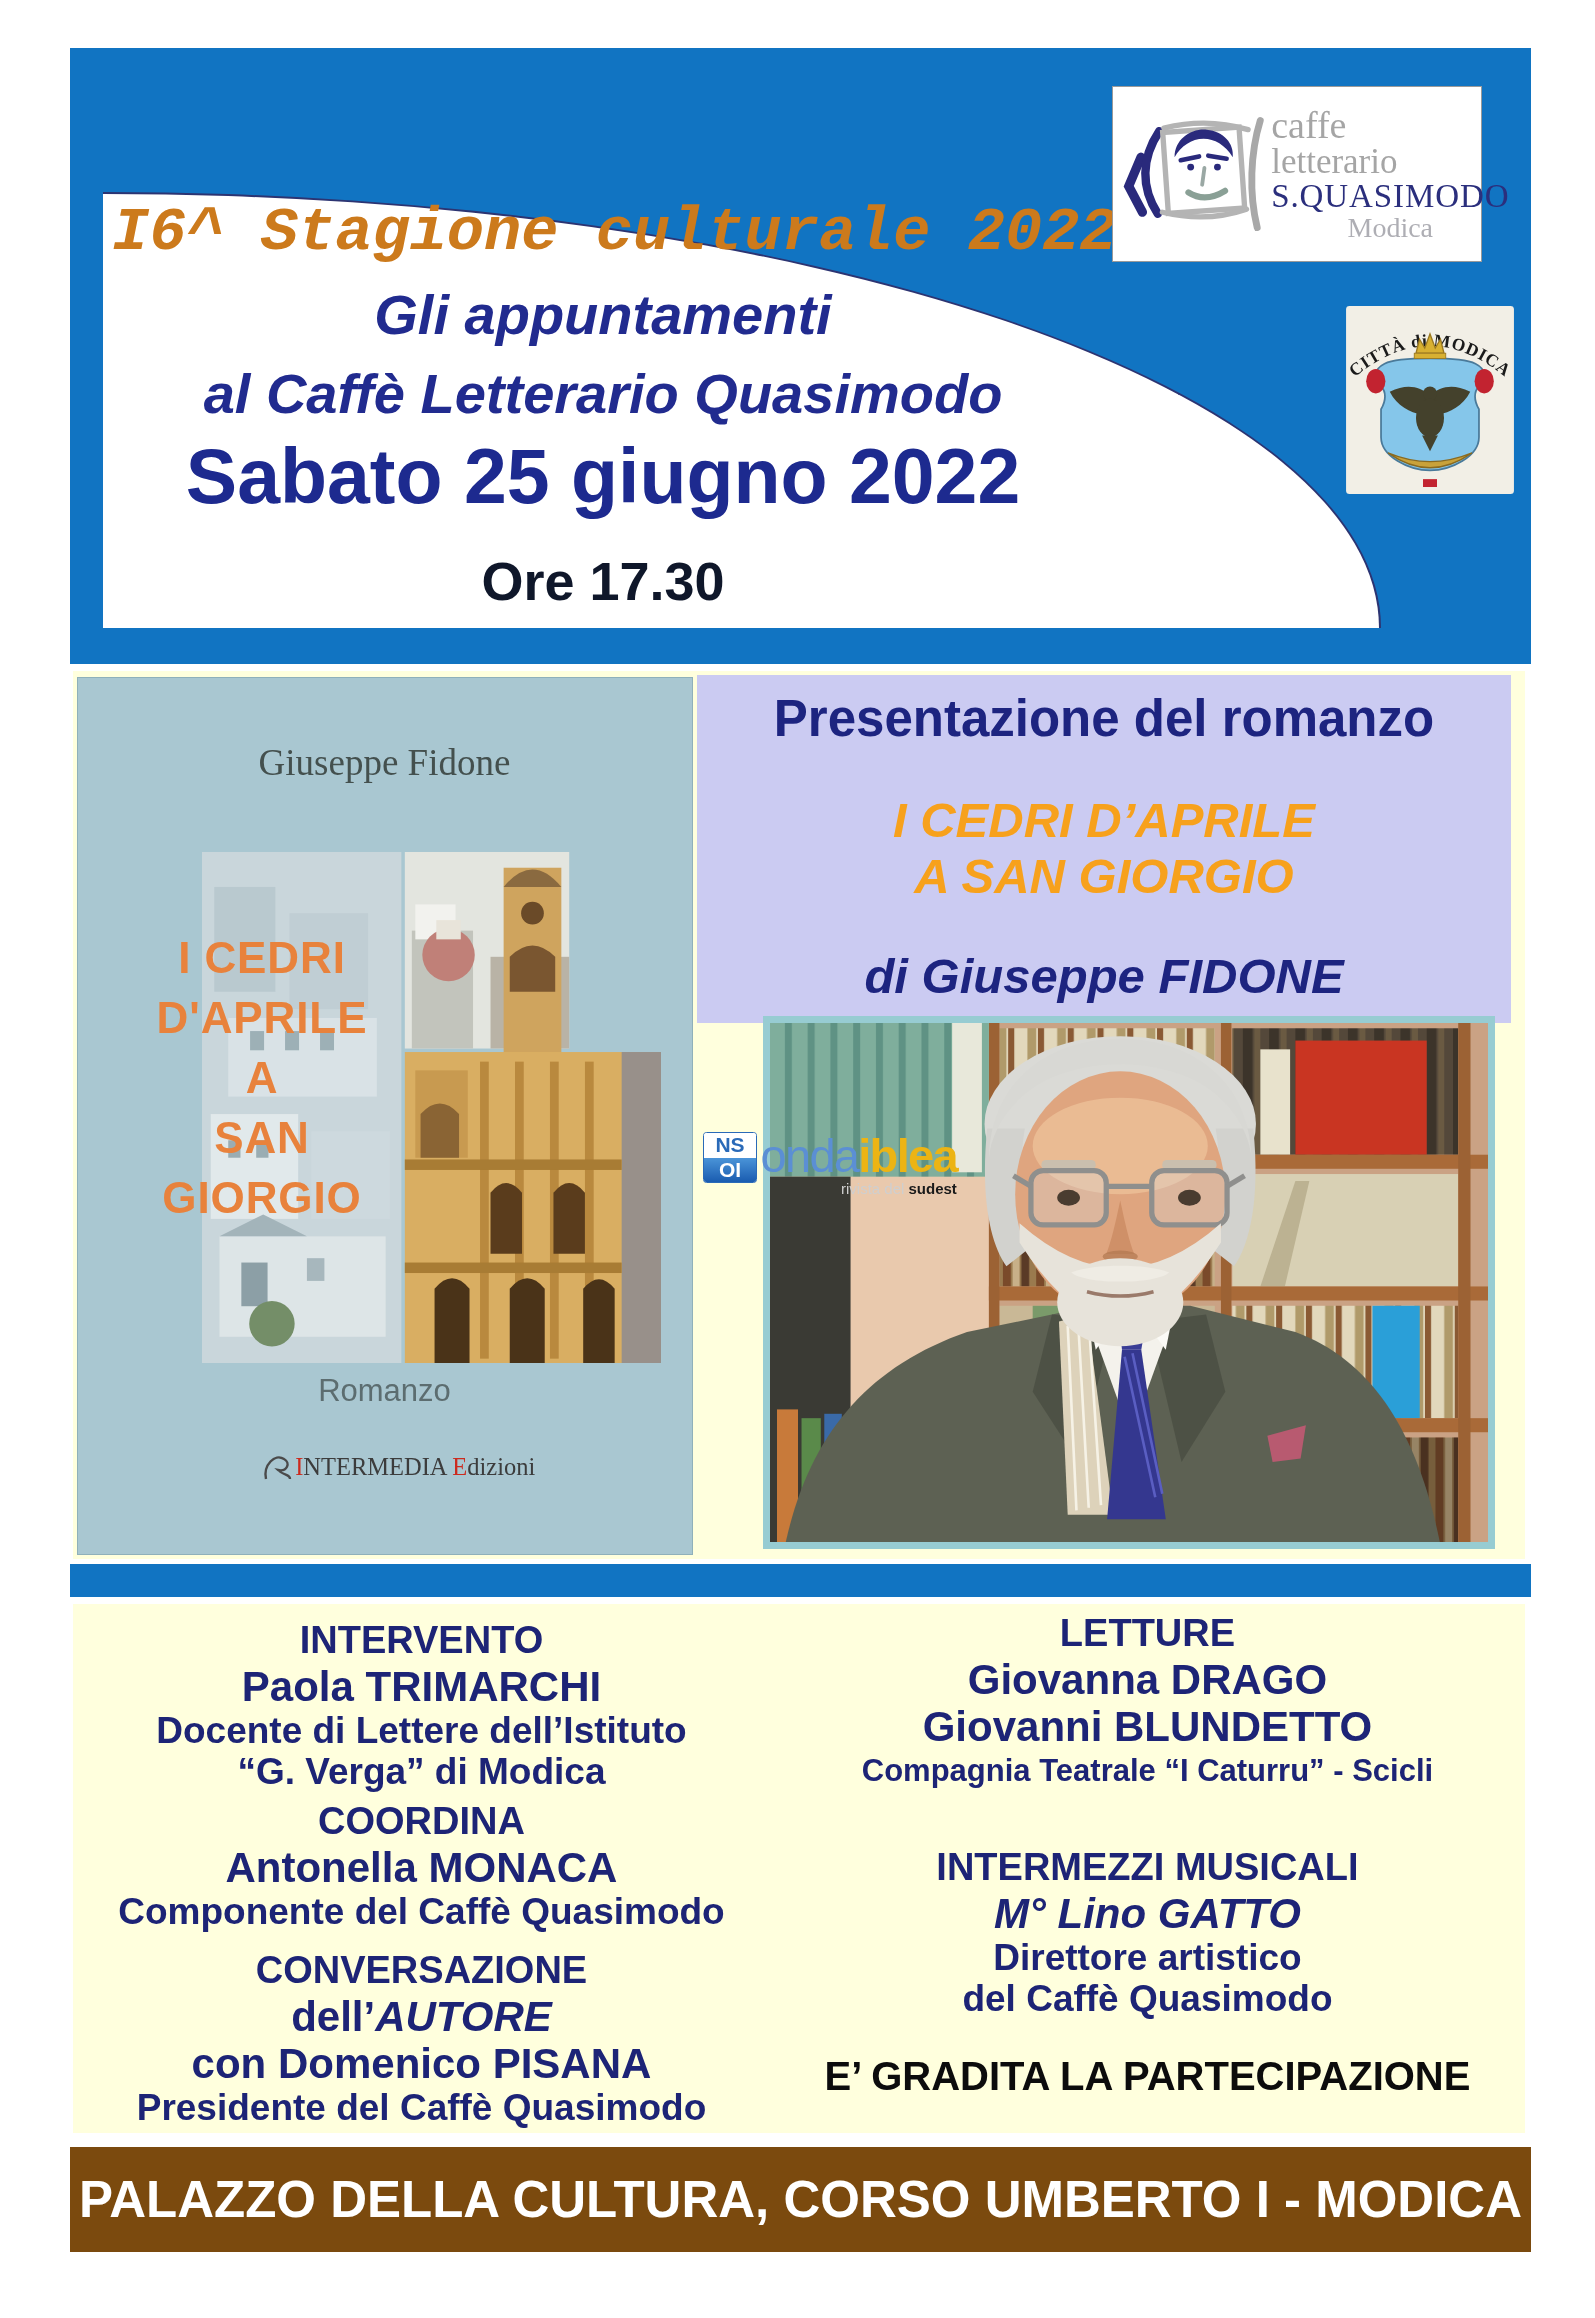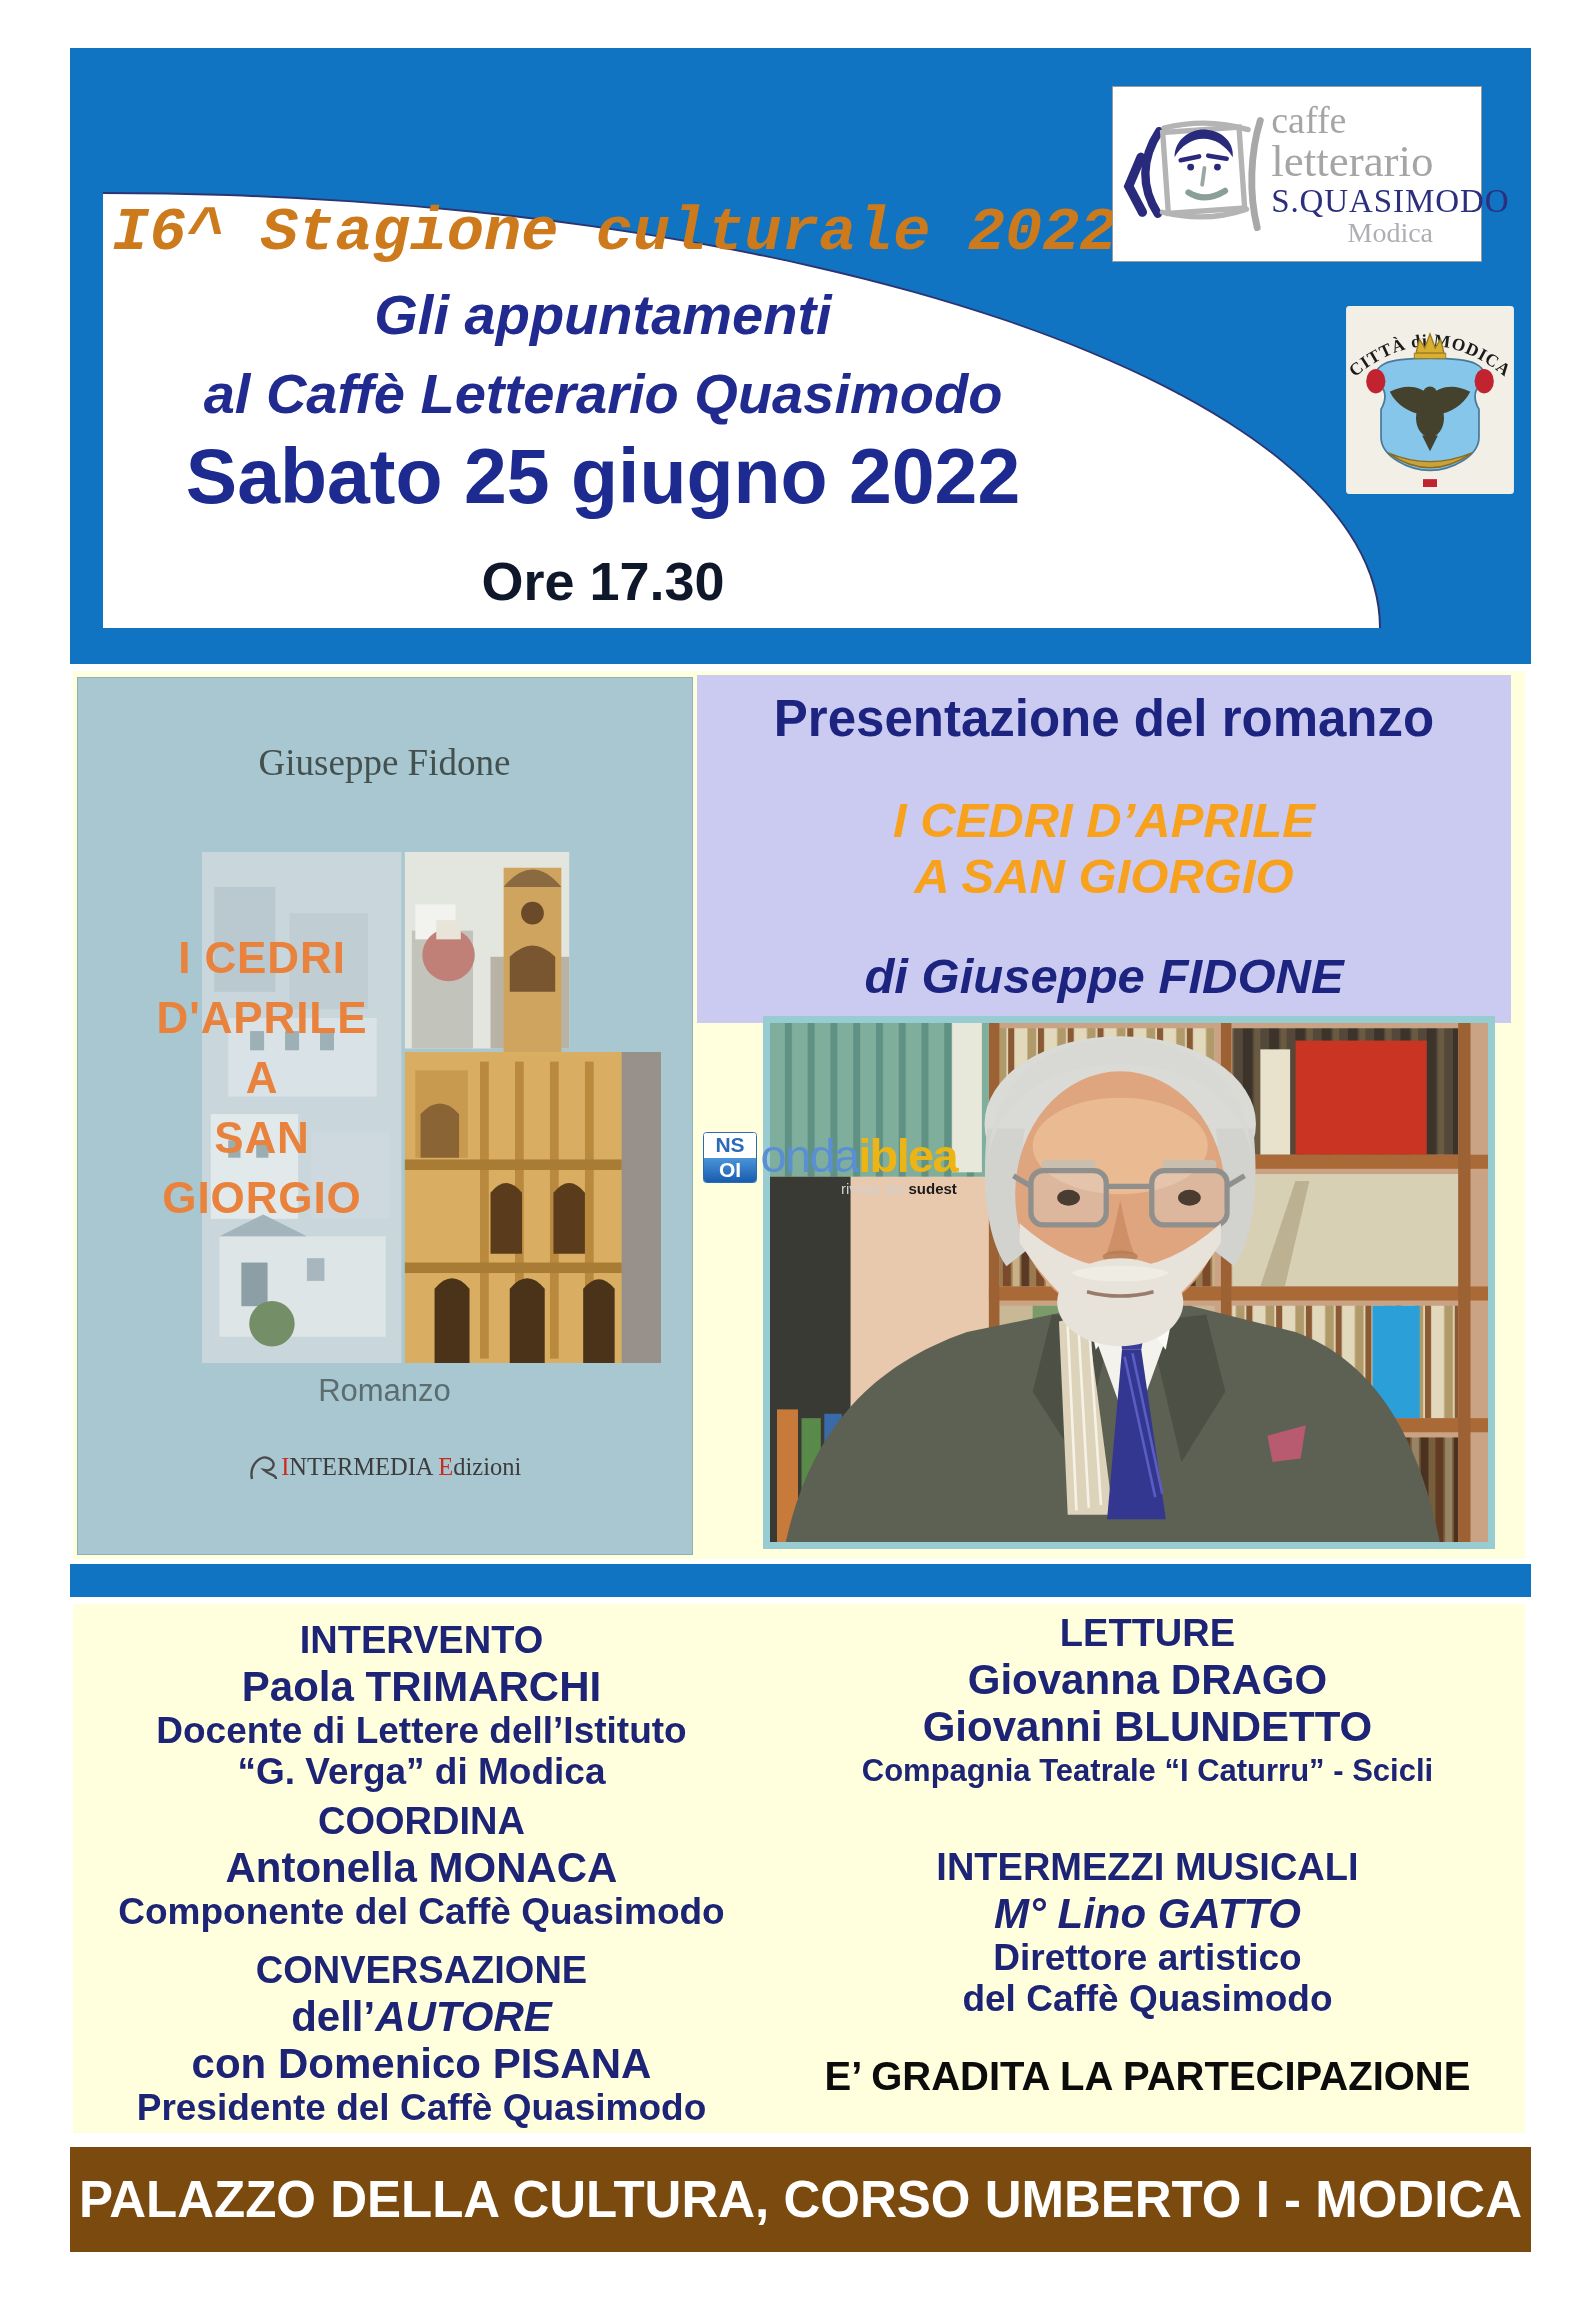--- a/index.html
+++ b/index.html
@@ -22,39 +22,39 @@
        font-style:italic;color:#212b8f;white-space:nowrap;}
   .hdate{position:absolute;left:0;top:384px;width:100%;font-size:77px;font-weight:bold;
          color:#1d2a8f;white-space:nowrap;}
   .htime{position:absolute;left:0;top:502px;width:100%;font-size:54px;font-weight:bold;
          color:#0f172a;}
   .logo-box{position:absolute;left:1042px;top:38px;width:368px;height:174px;
             background:#ffffff;border:0.9px solid #9a9a9a;display:flex;align-items:center;}
   .logo-icon{width:153px;height:140px;flex:0 0 auto;margin-left:5.2px;}
   .logo-text{flex:1;line-height:1.02;text-align:left;font-family:"Liberation Serif", serif;}
   .lt1{font-size:38px;color:#a5a5a5;}
-  .lt2{font-size:45px;color:#a5a5a5;}
+  .lt2{font-size:35px;color:#a5a5a5;}
   .lt3{font-size:33px;color:#2b2f7d;letter-spacing:0.9px;}
   .lt4{font-size:28px;color:#aeaeb4;text-align:center;}
   .arms{position:absolute;left:1276px;top:258px;width:168px;height:188px;}
 
   
   .body1{position:absolute;left:73px;top:671px;width:1452px;height:888px;background:#ffffdd;}
   .book-cover{position:absolute;left:3.5px;top:6.1px;width:616px;height:878px;
               background:#a9c7d1;border:0.9px solid #8fb0ba;box-sizing:border-box;}
   .bc-author{position:absolute;left:0;top:63px;width:100%;text-align:center;
              font-family:"Liberation Serif", serif;font-size:37px;color:#44504e;}
   .bc-collage{position:absolute;left:124px;top:174px;width:459px;height:511px;}
   .bc-title{position:absolute;left:23px;top:250px;width:323px;text-align:center;
             font-size:44px;font-weight:bold;color:#e8823c;line-height:60px;
             letter-spacing:0.9px;z-index:2;}
   .bc-genre{position:absolute;left:0;top:695px;width:100%;text-align:center;
             font-size:31px;color:#5c6d70;}
   .bc-pub{position:absolute;left:0;top:774px;width:100%;text-align:center;
-          font-family:"Liberation Serif", serif;font-size:24.5px;color:#3c3c3c;}
+          font-family:"Liberation Serif", serif;font-size:24.5px;color:#3c3c3c;padding-left:14px;}
   .bc-pub .red{color:#cc2a1e;}
   .bc-pub svg{vertical-align:-7px;margin-right:3.5px;}
   .present-box{position:absolute;left:624px;top:3.5px;width:814px;height:348px;background:#cbcbf2;}
   .p-head{position:absolute;left:0;top:14px;width:100%;text-align:center;
           font-size:51px;font-weight:bold;color:#1d2480;}
   .p-t1{position:absolute;left:0;top:117px;width:100%;text-align:center;
         font-size:49px;font-weight:bold;font-style:italic;color:#f7a11c;}
   .p-t2{position:absolute;left:0;top:173px;width:100%;text-align:center;
         font-size:49px;font-weight:bold;font-style:italic;color:#f7a11c;}
   .p-auth{position:absolute;left:0;top:273px;width:100%;text-align:center;

